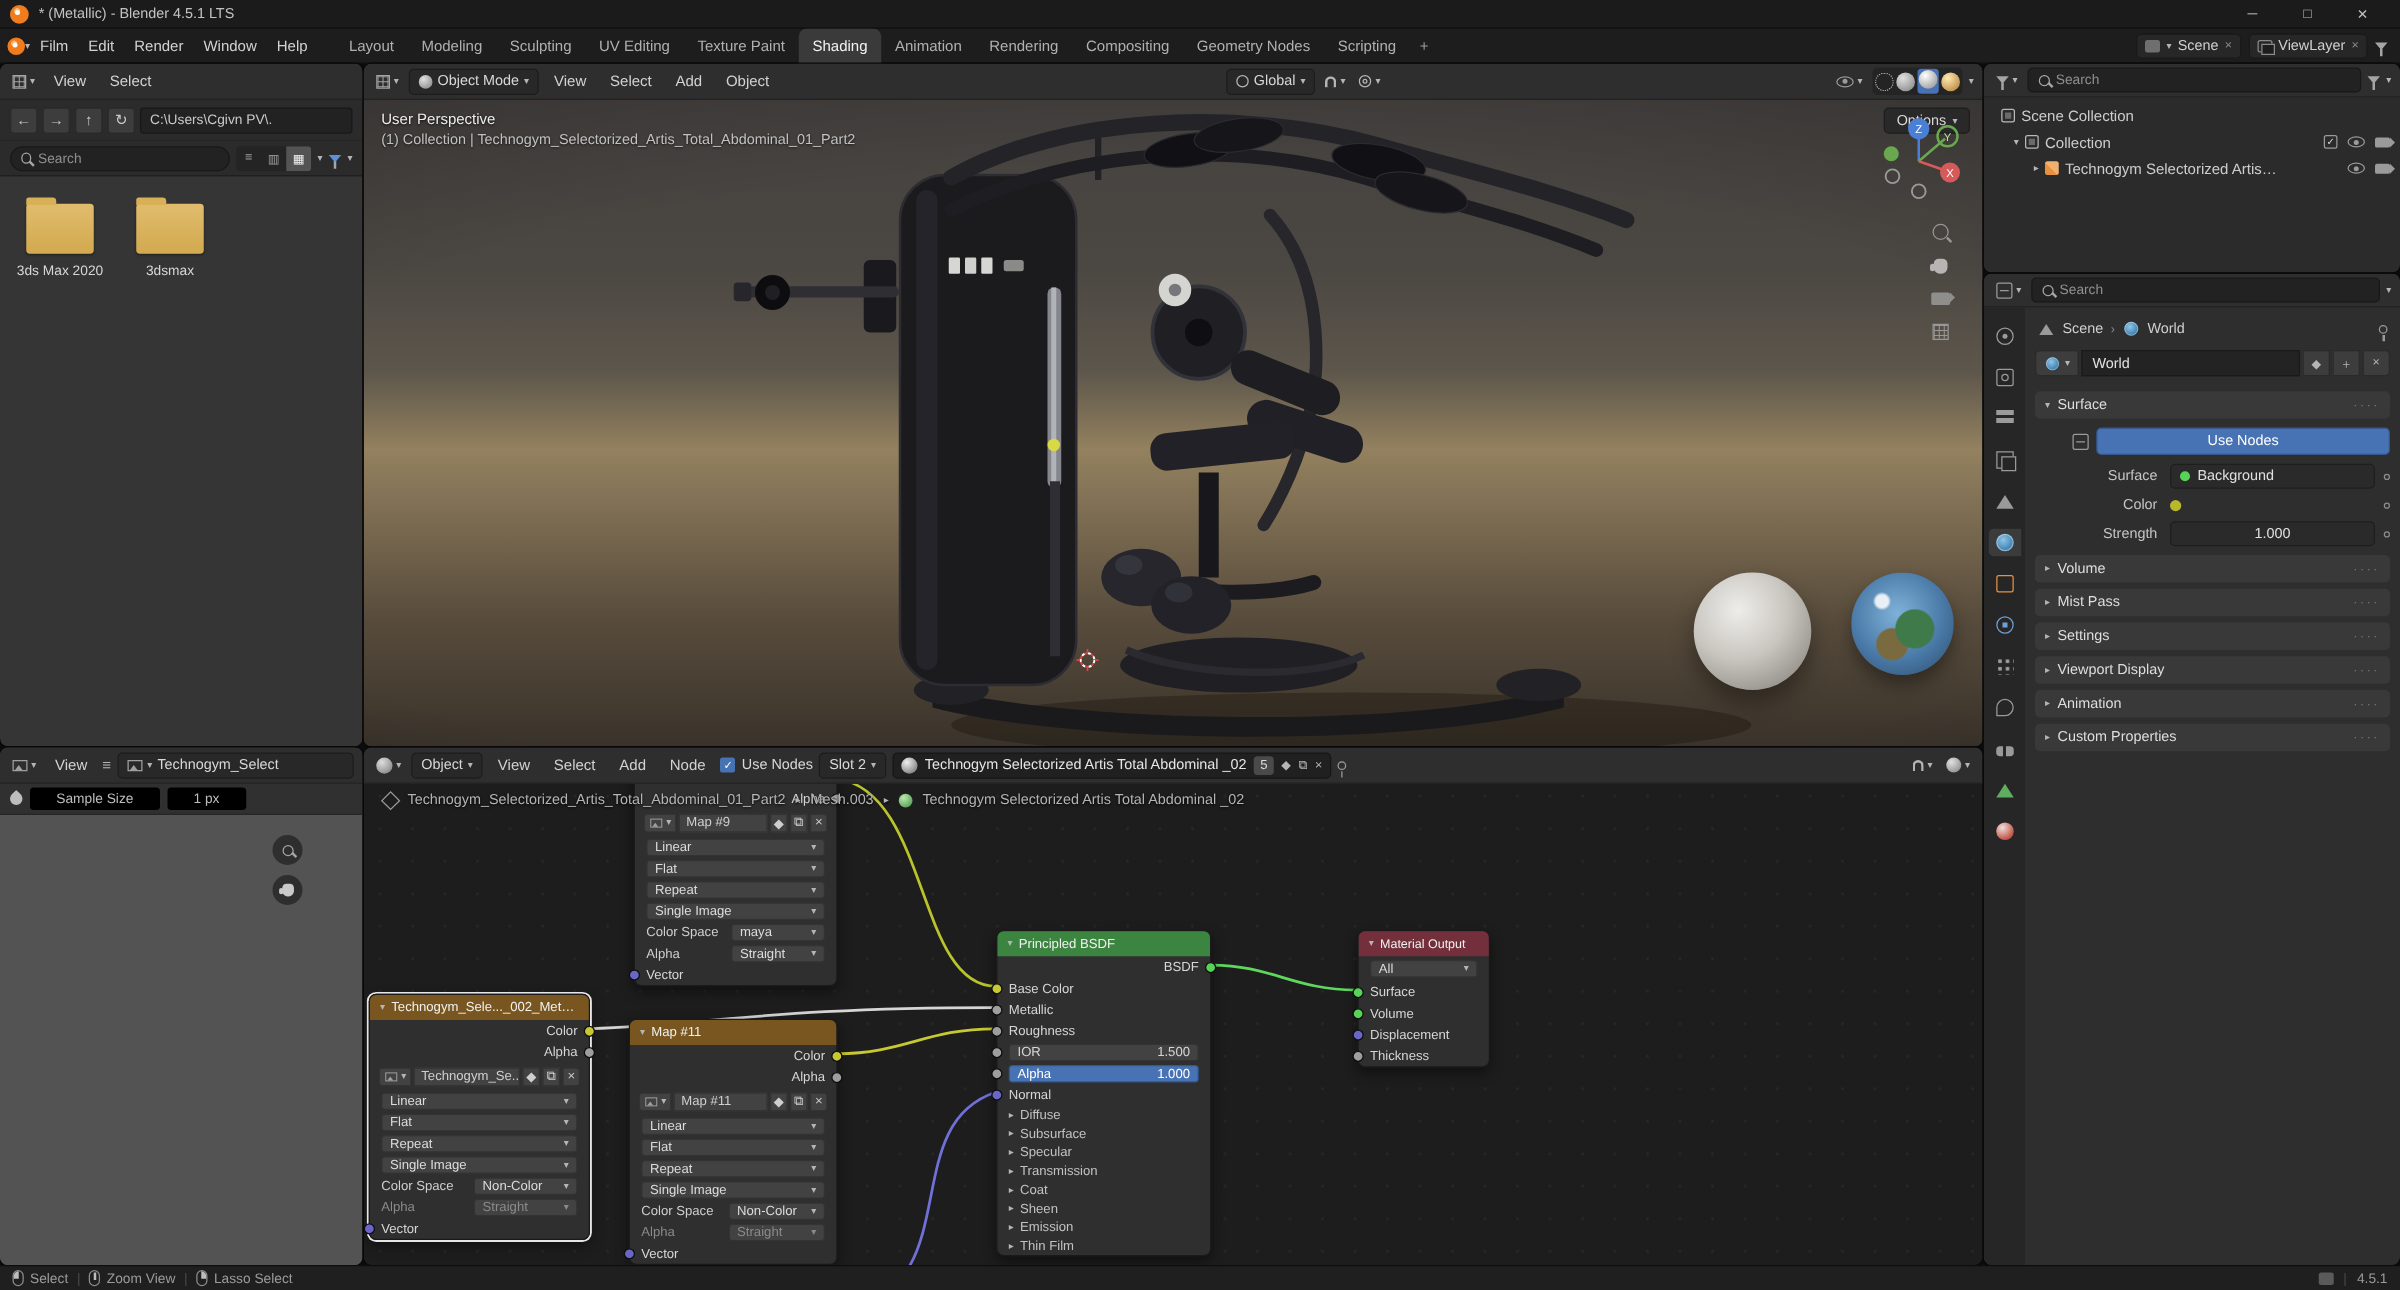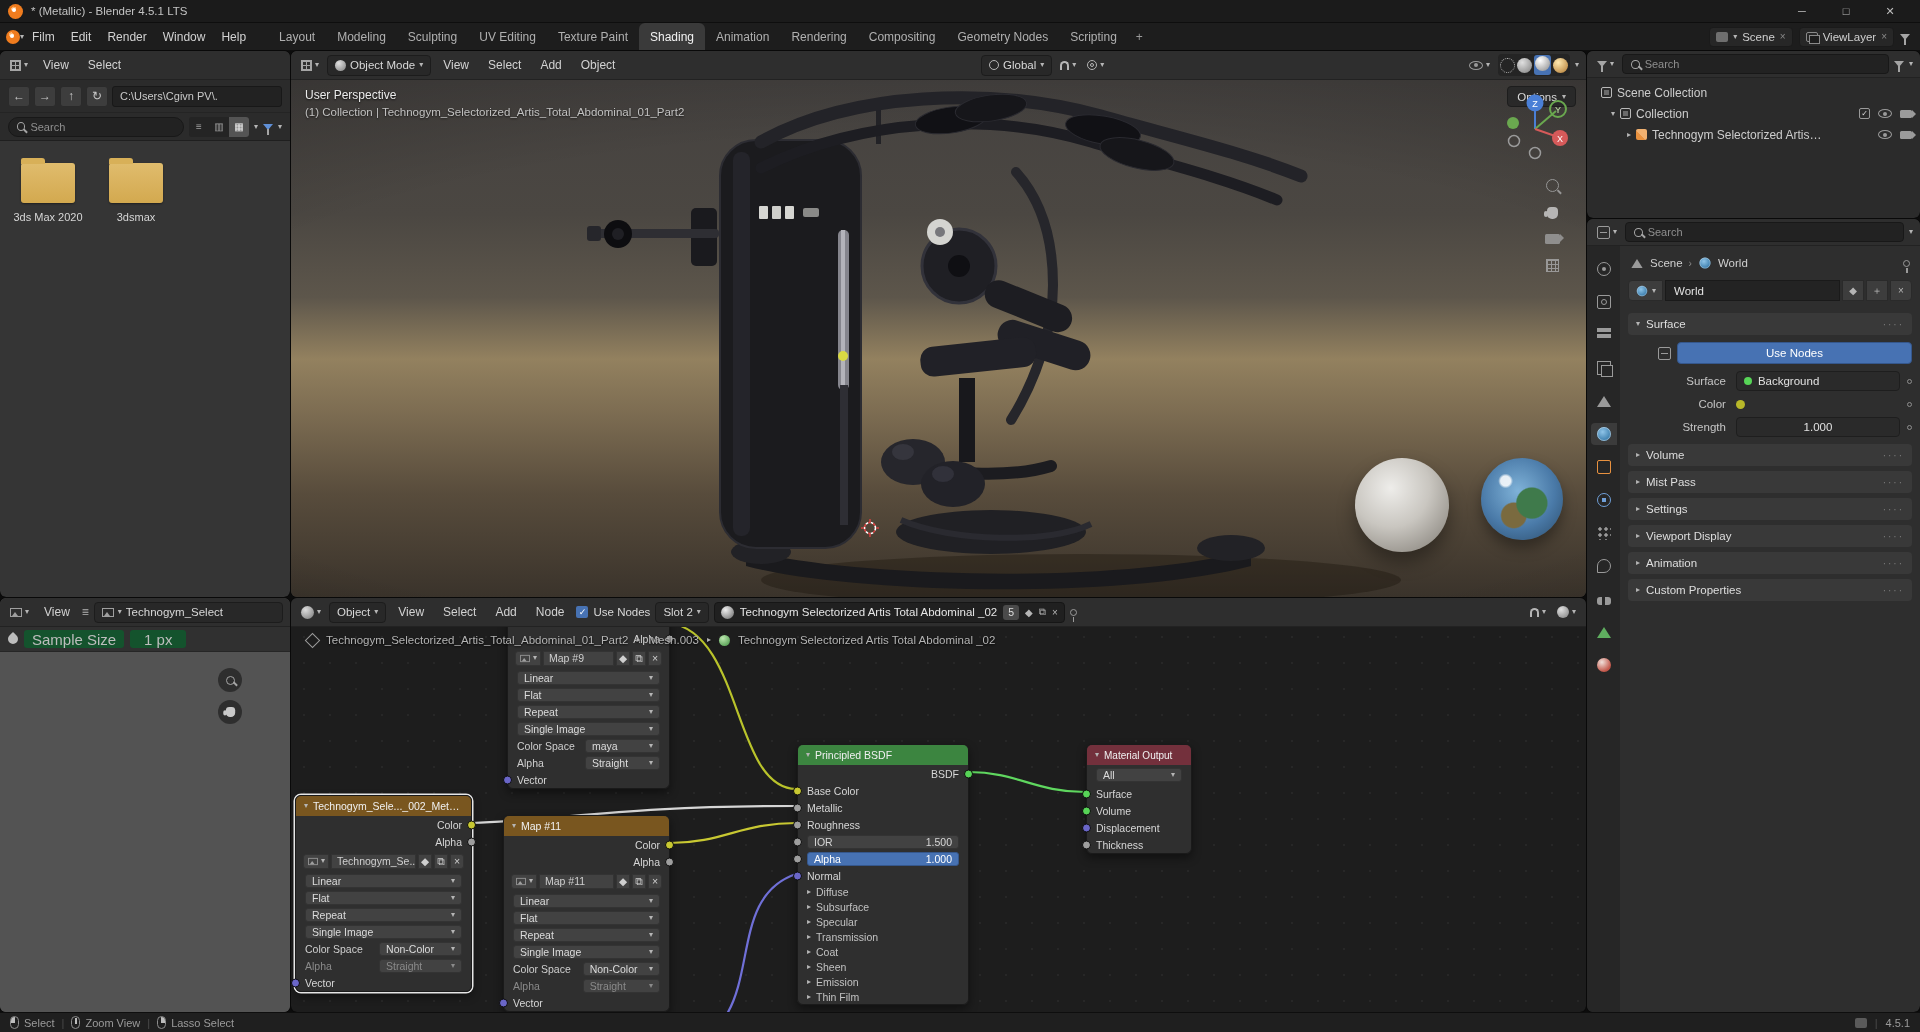--- a/index.html
+++ b/index.html
@@ -156,21 +156,21 @@
 .usenodes{flex:1;height:22px;background:#4772b3;border:1px solid #35578c;border-radius:4px;color:#fff;display:flex;align-items:center;justify-content:center;font-size:11.5px}
 .dotg{width:9px;height:9px;border-radius:50%;background:#b8b829;display:inline-block}
 .dotgreen{width:8px;height:8px;border-radius:50%;background:#57d457;display:inline-block}
 .nodeico{width:13px;height:13px;border:1px solid #9a9a9a;border-radius:2px;position:relative}
 .nodeico::after{content:"";position:absolute;left:2px;top:5px;right:2px;height:1px;background:#9a9a9a}
 
 
 #imageeditor{left:0;top:598px;width:290px;height:414px;background:#535353}
 #imageeditor .ehead{background:#2e2e2e}
 .toolrow{height:25px;background:#303030;display:flex;align-items:center;gap:6px;padding:0 8px;border-bottom:1px solid #262626;position:relative;z-index:5}
-.tool-pill{height:18px;background:#14532d;border-radius:3px;display:flex;align-items:center;padding:0 8px;color:#bdbdbd;font-size:15px}
+.tool-pill{height:18px;background:#000000;border-radius:3px;display:flex;align-items:center;padding:0 21px;color:#bdbdbd;font-size:11px}
 .iecanvas{position:absolute;left:0;top:54px;right:0;bottom:0;background:#535353}
 .roundbtn{position:absolute;width:24px;height:24px;border-radius:50%;background:rgba(40,40,40,.85);display:flex;align-items:center;justify-content:center}
 .eyedrop{width:10px;height:10px;background:#bdbdbd;border-radius:1px 6px 6px 6px;transform:rotate(45deg)}
 
 
 #shadereditor{left:291px;top:598px;width:1295px;height:414px;background:#1d1d1d}
 .necanvas{position:absolute;inset:0;background-image:radial-gradient(#272727 1px,transparent 1.3px);background-size:26px 26px}
 #shadereditor .ehead{position:absolute;left:0;top:0;right:0;z-index:10}
 .matfield{display:flex;align-items:center;background:#202020;border:1px solid #161616;border-radius:4px;height:21px;padding:0 6px;gap:6px;max-width:360px}
 .matname{white-space:nowrap;overflow:hidden;text-overflow:ellipsis;font-size:11.5px;color:#e5e5e5}

